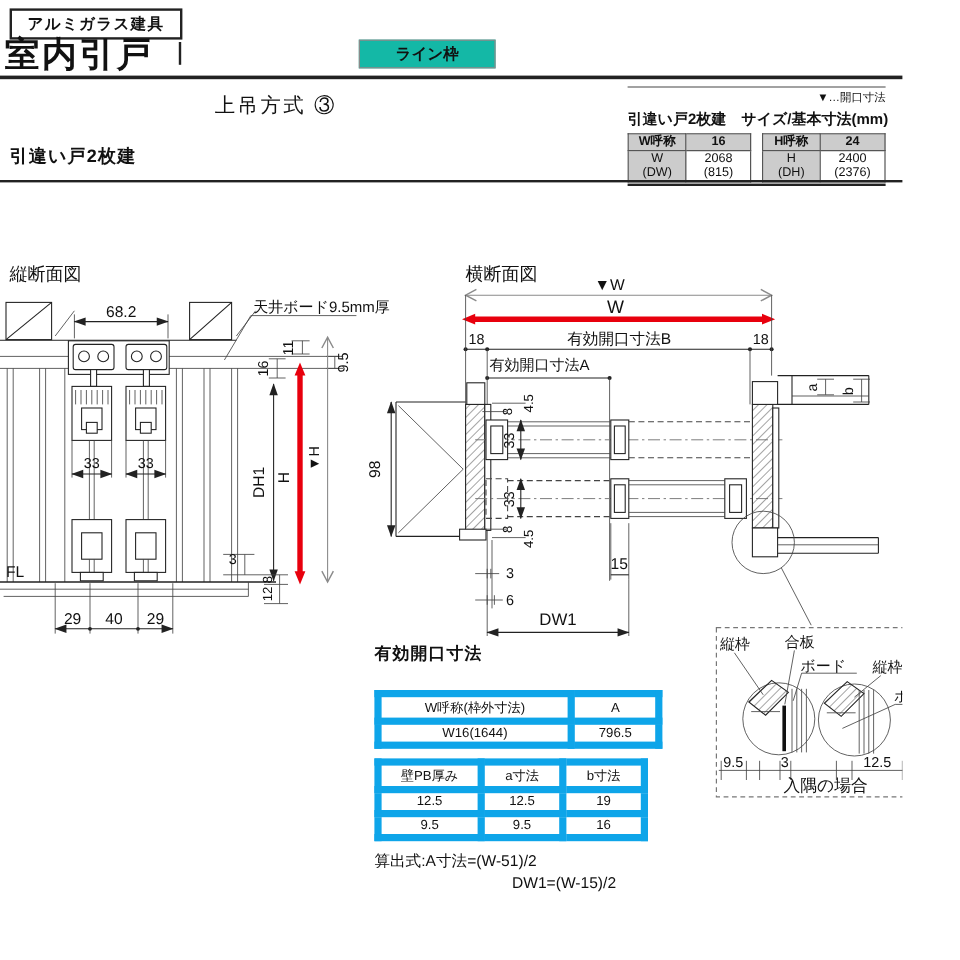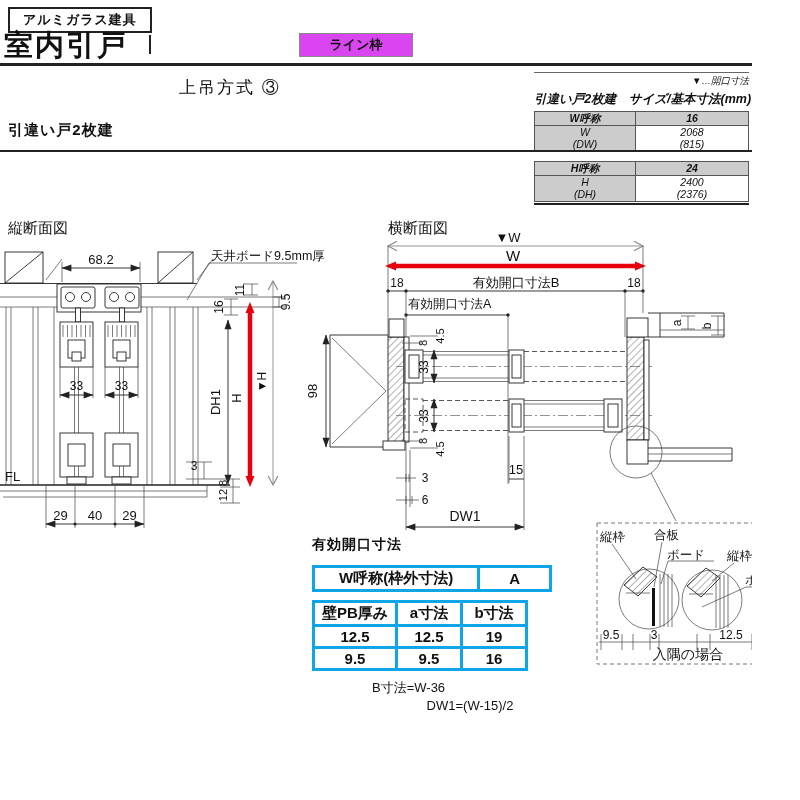--- a/index.html
+++ b/index.html
@@ -4,29 +4,29 @@
 <style>
   html,body{margin:0;padding:0;background:#fff;}
   .page{position:relative;width:752px;height:800px;background:#fff;overflow:hidden;
         font-family:"Liberation Sans",sans-serif;color:#111;}
   
   .hdr-cat{position:absolute;left:8px;top:7px;border:2px solid #222;padding:2px 13px;
            font-size:13px;font-weight:bold;letter-spacing:1px;}
   .page-title{position:absolute;left:4px;top:26px;margin:0;font-size:29px;font-weight:bold;letter-spacing:2px;}
   .vdiv{position:absolute;left:149px;top:35px;width:2px;height:19px;background:#222;}
   .hdr-sub{position:absolute;left:179px;top:36px;font-size:17px;letter-spacing:2px;margin-top:40px;}
-  .badge{position:absolute;left:299px;top:33px;width:112px;height:22px;background:#d946ef;
+  .badge{position:absolute;left:299px;top:33px;width:112px;height:22px;background:#14b8a6;
          border:1px solid #8a8a8a;font-size:13px;font-weight:bold;text-align:center;line-height:22px;}
   .hdr-rule{position:absolute;left:0;top:63px;width:800px;height:2.5px;background:#222;}
   
-  .spec{position:absolute;right:3px;top:70px;width:215px;font-style:italic;}
+  .spec{position:absolute;right:14px;top:70px;width:215px;}
   .spec-note-line{height:1px;background:#666;margin-top:2px;}
   .spec-note{text-align:right;font-size:9.5px;margin:2px 0 3px;}
   .spec-title{font-size:12.5px;font-weight:bold;white-space:nowrap;margin-bottom:3px;}
-  .spec-tables{display:flex;gap:9px;border-bottom:2.5px solid #222;padding-bottom:1px;flex-direction:column;}
+  .spec-tables{display:flex;gap:9px;border-bottom:2.5px solid #222;padding-bottom:1px;}
   table.spec-t{border-collapse:collapse;text-align:center;}
   table.spec-t th,table.spec-t td{border:1px solid #555;font-size:10.5px;line-height:1.08;padding:1px 2px;}
   table.spec-t th{background:#ccc;font-weight:bold;width:46px;}
   table.spec-t th.val{width:52px;background:#ccc;}
   table.spec-t td.lbl{background:#ccc;}
   
   .sec-title{position:absolute;left:8px;top:121px;font-size:15px;font-weight:bold;letter-spacing:1px;}
   .sec-rule{position:absolute;left:0;top:150px;width:800px;height:2px;background:#222;}
   
   svg.drawing{position:absolute;left:0;top:208px;}
@@ -41,23 +41,23 @@
   svg .dbx{fill:none;stroke:#777;stroke-width:1;stroke-dasharray:4 3;}
   svg text{font-family:"Liberation Sans",sans-serif;fill:#111;}
   svg .t11{font-size:11px;text-anchor:middle;}
   svg .t12{font-size:12px;text-anchor:middle;}
   svg .t13{font-size:13px;text-anchor:middle;}
   svg .t14{font-size:14px;text-anchor:middle;}
   svg .ts{font-size:12.5px;text-anchor:start;}
   svg .lab{font-size:15px;text-anchor:start;}
   
   .open-panel{position:absolute;left:312px;top:536px;width:240px;}
-  .ot-title{font-size:14px;font-weight:bold;margin-bottom:11px;letter-spacing:1px;}
+  .ot-title{font-size:14px;font-weight:bold;margin-bottom:21px;letter-spacing:1px;}
   table.ot{border-collapse:collapse;text-align:center;margin-bottom:8px;}
-  table.ot th,table.ot td{border:3px solid #0ea5e9;font-size:15px;padding:1px 4px;font-weight:bold;}
+  table.ot th,table.ot td{border:6px solid #0ea5e9;font-size:11px;padding:1px 4px;font-weight:normal;}
   table.ot1 th:first-child,table.ot1 td:first-child{width:158px;}
   table.ot1 th:last-child,table.ot1 td:last-child{width:62px;}
   table.ot2 th:first-child{width:72px;}
   table.ot2 th{width:54px;margin-left:47px;}
   .formulas{margin-top:8px;font-size:13px;line-height:1.4;}
   .f2{margin-left:60px;} .f3{margin-left:76px;text-align:center;}
 </style>
 </head>
 <body>
 
@@ -366,20 +366,24 @@
   </svg>
 
   <div class="open-panel">
     <div class="ot-title">有効開口寸法</div>
     <table class="ot ot1">
       <tbody>
           <tr>
         <th>W呼称(枠外寸法)</th>
         <th>A</th>
       </tr>
+      <tr>
+        <td>W16(1644)</td>
+        <td>796.5</td>
+      </tr>
     </tbody>
       </table>
     <table class="ot ot2">
       <tbody>
           <tr>
         <th>壁PB厚み</th>
         <th>a寸法</th>
         <th>b寸法</th>
       </tr>
       <tr>
@@ -388,18 +392,18 @@
         <td>19</td>
       </tr>
       <tr>
         <td>9.5</td>
         <td>9.5</td>
         <td>16</td>
       </tr>
     </tbody>
       </table>
     <div class="formulas">
-      <div class="f2">B寸法=W-36</div>
+      <div>算出式:A寸法=(W-51)/2</div>
       <div class="f3">DW1=(W-15)/2</div>
     </div>
   </div>
 
 </div>
 
 </body></html>

